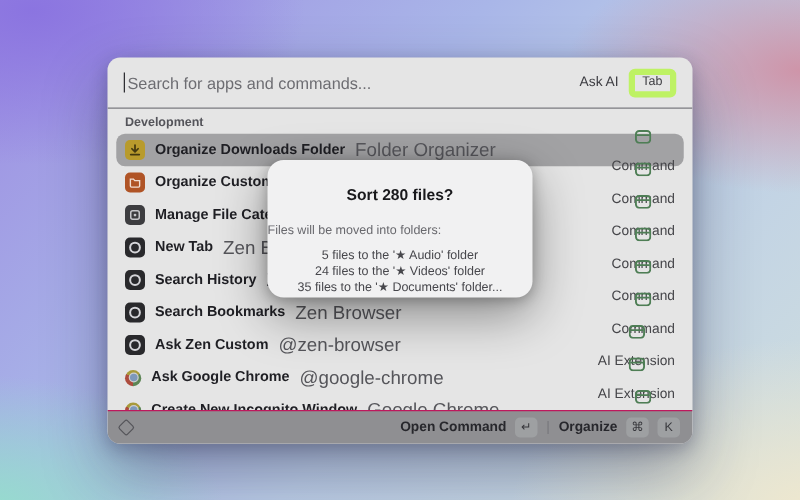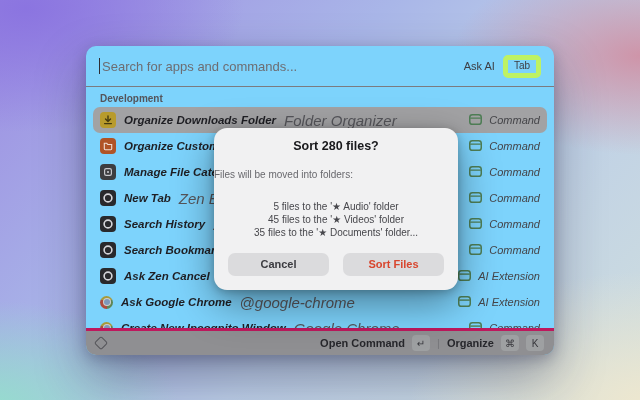--- a/index.html
+++ b/index.html
@@ -9,73 +9,73 @@
     background:
       radial-gradient(55% 50% at 4% 2%,  rgba(138,115,224,.95), rgba(138,115,224,0) 62%),
       radial-gradient(45% 38% at 100% 14%, rgba(208,142,162,.9), rgba(208,142,162,0) 65%),
       radial-gradient(50% 45% at -2% 102%, rgba(148,224,203,.95), rgba(148,224,203,0) 60%),
       radial-gradient(58% 52% at 102% 102%, rgba(240,232,206,.98), rgba(240,232,206,0) 66%),
       linear-gradient(135deg, #9c8ce2 0%, #a9b6e8 38%, #bccee8 60%, #cfdede 100%);
     position:relative;
   }
   .window {
     position:absolute; left:86px; top:46px; width:468px; height:309px;
-    background:#7dd3fc; border-radius:10px; overflow:hidden;
+    background:#e5e5e5; border-radius:10px; overflow:hidden;
     box-shadow:0 22px 50px rgba(25,25,55,.38), 0 4px 14px rgba(25,25,55,.25);
   }
   .searchbar { height:40px; display:flex; align-items:center; padding:0 13px; }
   .caret { width:1px; height:16px; background:#2e2e33; margin-right:2px; }
   .placeholder { font-size:13px; color:#6d6d72; flex:1 1 auto; white-space:nowrap; }
   .askai { font-size:11px; color:#3d3d42; margin-right:8px; }
   .keycap-outline {
     font-size:10px; color:#3d3d42; border:5px solid #bef264; border-radius:5px;
     padding:1px 6px 2px; line-height:1;
   }
   .divider { height:1px; background:#7b7b80; }
   .section-label { font-size:10px; font-weight:700; color:#54545a; padding:6px 14px 3px; }
-  .list { padding:0 7px;font-style:italic; }
+  .list { padding:0 7px; }
   .row {
     height:26px; display:flex; align-items:center; gap:8px;
     padding:0 7px; border-radius:7px;
   }
   .row.selected { background:#a2a2a4; }
   .appicon {
     width:16px; height:16px; border-radius:4px; flex:0 0 auto;
     display:flex; align-items:center; justify-content:center;
   }
   .title { font-size:11.5px; font-weight:700; color:#1f1f24; white-space:nowrap; }
   .subtitle { font-size:15px; color:#56565b; white-space:nowrap; }
   .spacer { flex:1 1 auto; }
-  .typewrap { display:flex; align-items:center; gap:7px; }
+  .typewrap { display:flex; align-items:center; gap:7px;flex-direction:column; }
   .typelabel { font-size:11px; color:#454549; }
   .chrome-dot { width:13px; height:13px; border-radius:50%; position:relative;
     background:conic-gradient(from -60deg, #a89a3b 0 120deg, #5d8656 120deg 240deg, #ad4c3e 240deg 360deg); }
   .chrome-dot::after { content:""; position:absolute; inset:3.5px; border-radius:50%;
     background:#7e98ba; box-shadow:0 0 0 1px #cfcfd0; }
   .footer {
     position:absolute; left:0; right:0; bottom:0; height:27px; background:#8f8f92;
-    border-top:3px solid #be185d; display:flex; align-items:center; padding:1px 10px; gap:7px;
+    border-top:1px solid #be185d; display:flex; align-items:center; padding:1px 10px; gap:7px;
   }
   .raycast-diamond { width:10px; height:10px; border:1.5px solid #55555a; transform:rotate(45deg); border-radius:2px; }
   .footer-right { margin-left:auto; display:flex; align-items:center; gap:7px; }
   .footer-label { font-size:11px; font-weight:700; color:#27272c; }
   .keycap {
     background:#9ea0a2; border-radius:4px; min-width:18px; height:16px;
     display:inline-flex; align-items:center; justify-content:center;
     font-size:10px; color:#37373c; padding:0 4px;
   }
   .footer-sep { color:#76767b; font-size:11px; }
   .dialog {
-    position:absolute; left:214px; top:128px; width:244px; border-radius:13px;
+    position:absolute; left:214px; top:128px; width:212px; border-radius:13px;
     background:#f1f1f2; box-shadow:0 14px 40px rgba(0,0,0,.4), 0 2px 10px rgba(0,0,0,.25);
-    padding-top:11px; z-index:5;
+    padding-top:21px; z-index:5;
   }
   .dialog-title { text-align:center; font-size:12.5px; font-weight:700; color:#19191c; }
   .dialog-subtitle { text-align:left; font-size:10px; color:#68686d; margin-top:16px; }
-  .dialog-lines { margin-top:20px; }
+  .dialog-lines { margin-top:8px; }
   .dialog-line { text-align:center; font-size:10px; color:#47474c; line-height:1.32; }
   .dialog-buttons { display:flex; gap:14px; padding:13px 14px 14px; }
   .dialog-btn {
     flex:1 1 0; height:23px; border:none; border-radius:7px; background:#dbdbdd;
     font-family:"Liberation Sans", sans-serif; font-size:11px; font-weight:700; color:#3b3b40;
   }
   .dialog-btn.confirm { color:#d8462e; }
 </style>
 </head>
 <body>
@@ -193,21 +193,21 @@
             </svg></span>
           <span class="typelabel">Command</span>
         </span>
       </div>
       <div class="row">
         <span class="appicon" style="background:#29292c">
           <svg width="12" height="12" viewBox="0 0 12 12">
             <circle cx="6" cy="6" r="3.9" fill="none" stroke="#d4d4d8" stroke-width="1.6"></circle>
           </svg>
         </span>
-        <span class="title">Ask Zen Cancel</span>
+        <span class="title">Ask Zen Custom</span>
         <span class="subtitle">@zen-browser</span>
         <span class="spacer"></span>
         <span class="typewrap">
           <span><svg width="13" height="11" viewBox="0 0 13 11">
               <rect x="0.75" y="0.75" width="11.5" height="9.5" rx="2.6" fill="none" stroke="#4e7e55" stroke-width="1.5"></rect>
               <line x1="1.2" y1="4.1" x2="11.8" y2="4.1" stroke="#4e7e55" stroke-width="1.4"></line>
             </svg></span>
           <span class="typelabel">AI Extension</span>
         </span>
       </div>
@@ -250,20 +250,16 @@
       <span class="keycap">K</span>
     </div>
   </div>
 </div>
 
 <div class="dialog">
   <div class="dialog-title">Sort 280 files?</div>
   <div class="dialog-subtitle">Files will be moved into folders:</div>
   <div class="dialog-lines" id="dialog-lines">
       <div class="dialog-line">5 files to the '★ Audio' folder</div>
-      <div class="dialog-line">45 files to the '★ Videos' folder</div>
+      <div class="dialog-line">24 files to the '★ Videos' folder</div>
       <div class="dialog-line">35 files to the '★ Documents' folder...</div>
     </div>
-  <div class="dialog-buttons">
-    <button class="dialog-btn">Cancel</button>
-    <button class="dialog-btn confirm">Sort Files</button>
-  </div>
 </div>
 
 </body></html>

